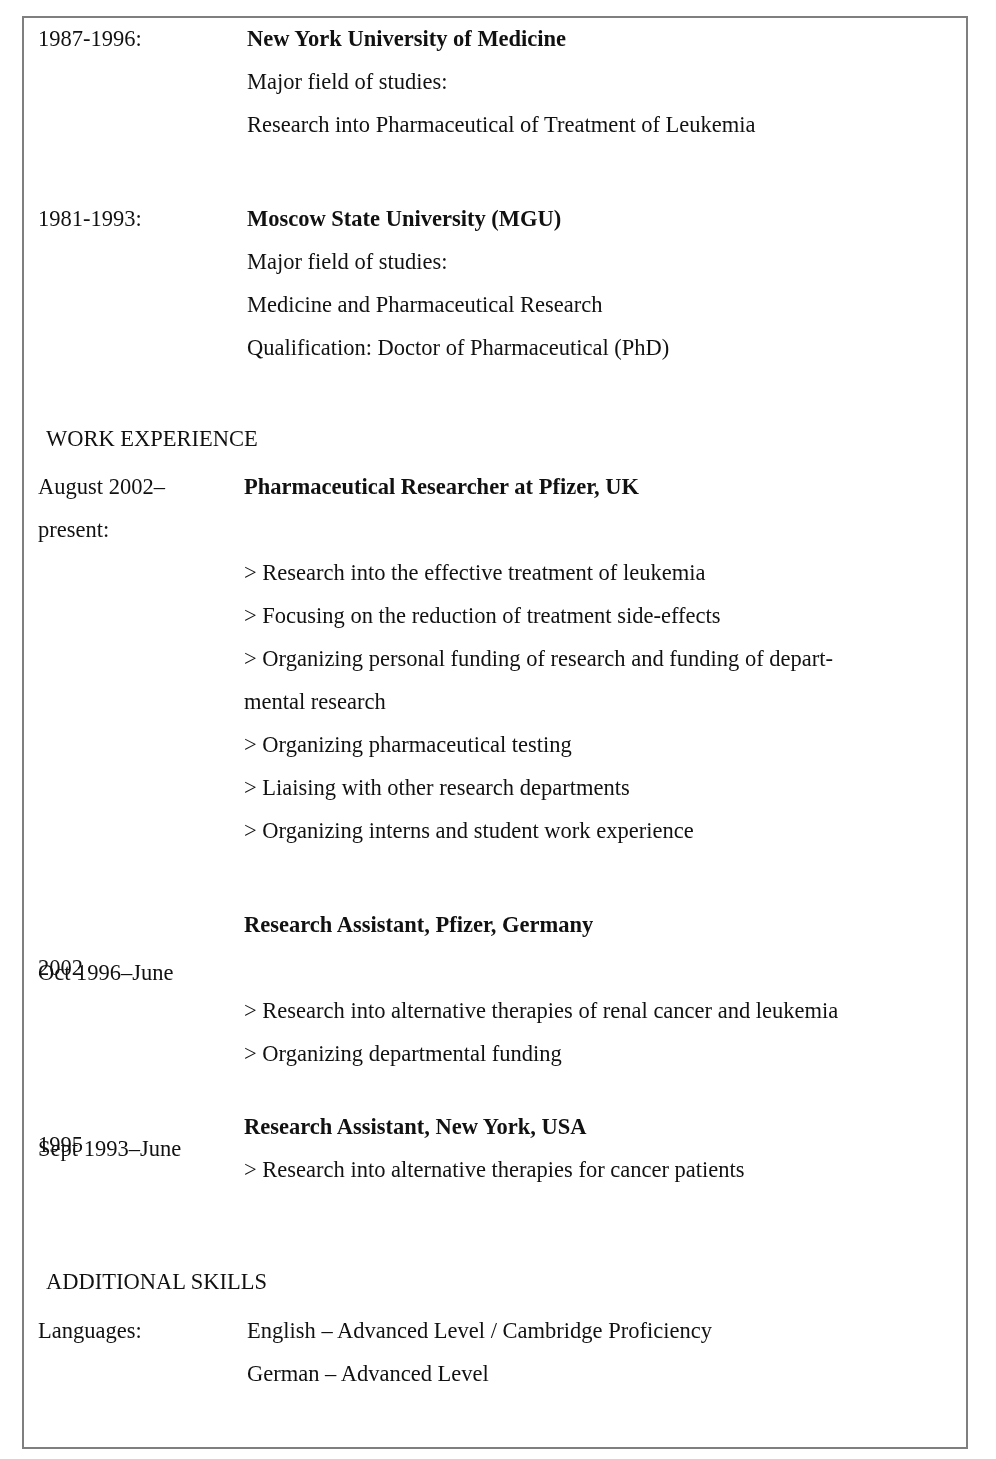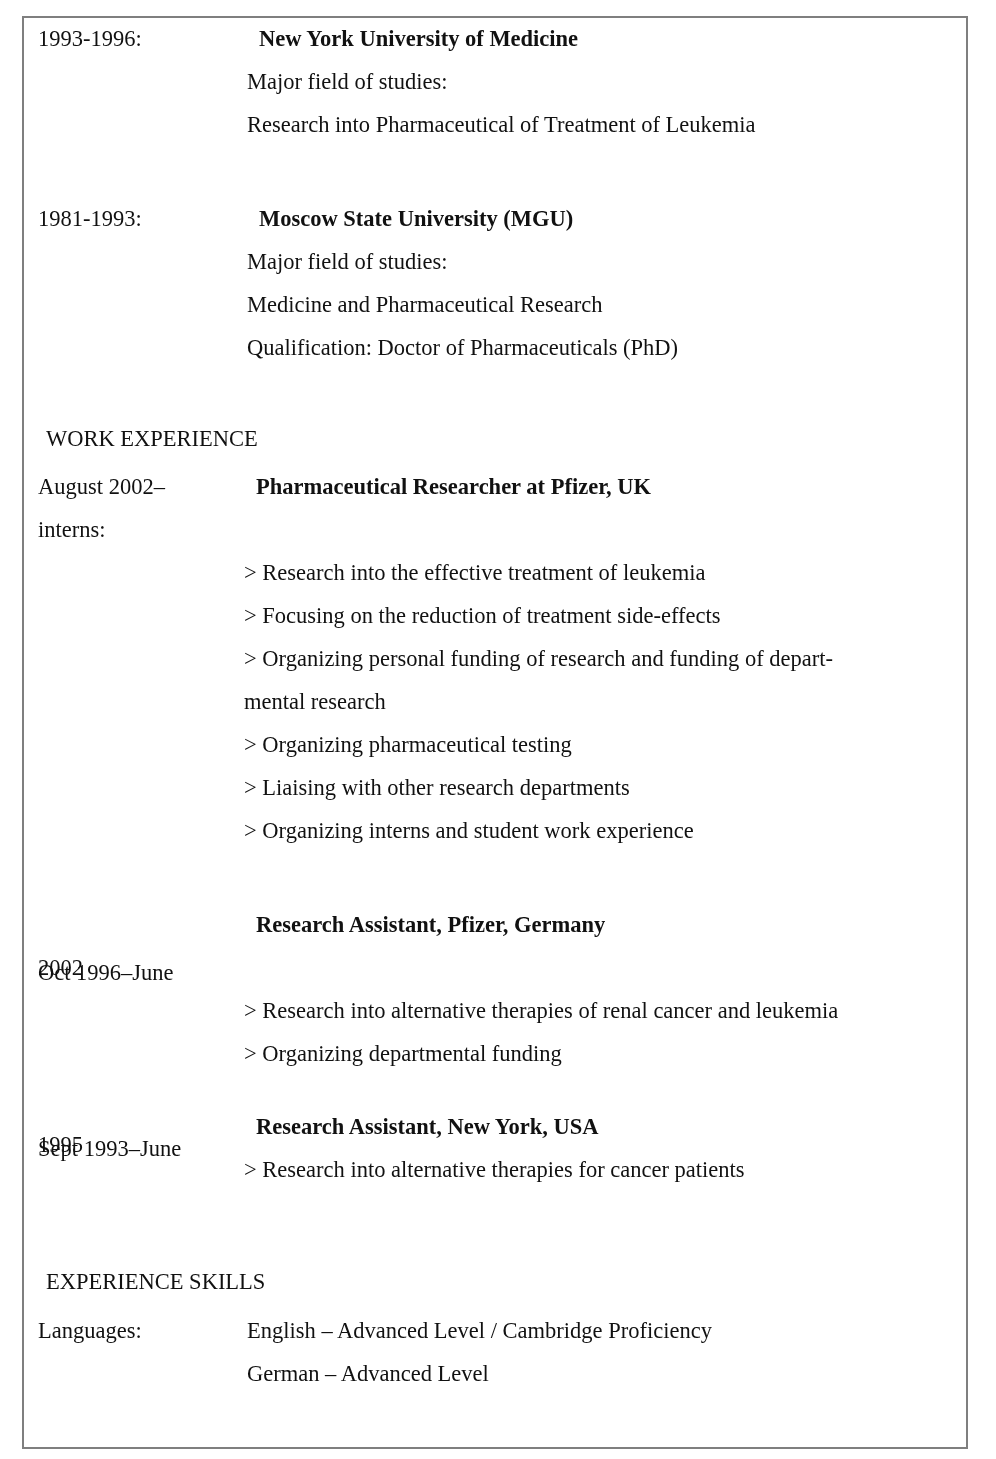--- a/index.html
+++ b/index.html
@@ -1,62 +1,62 @@
 <!DOCTYPE html>
 <html><head>
   <meta charset="utf-8">
   <style>
     html, body { margin: 0; padding: 0; background: #ffffff; }
     body { width: 996px; height: 1459px; position: relative; overflow: hidden;
            font-family: "Liberation Serif", "DejaVu Serif", serif; color: #111; }
     .frame { position: absolute; left: 22px; top: 16px; width: 942px; height: 1429px;
              border: 2px solid #7f7f7f; box-sizing: content-box; }
     .t { position: absolute; font-size: 22.5px; line-height: 1; white-space: nowrap; }
-    .b { font-weight: bold; margin-left: 12px; }
+    .b { font-weight: bold; }
     .lbl { left: 38px; }
     .val { left: 247px; }
     .val2 { left: 244px; }
     .hdr { left: 46px; font-weight: normal; }
   </style>
 </head>
 <body>
 
 <div class="frame"></div>
 
-<div class="t lbl" style="top:28px">1993-1996:</div>
+<div class="t lbl" style="top:28px">1987-1996:</div>
 <div class="t val b" style="top:28px">New York University of Medicine</div>
 <div class="t val" style="top:71px">Major field of studies:</div>
 <div class="t val" style="top:114px">Research into Pharmaceutical of Treatment of Leukemia</div>
 
 <div class="t lbl" style="top:208px">1981-1993:</div>
 <div class="t val b" style="top:208px">Moscow State University (MGU)</div>
 <div class="t val" style="top:251px">Major field of studies:</div>
 <div class="t val" style="top:294px">Medicine and Pharmaceutical Research</div>
-<div class="t val" style="top:337px">Qualification: Doctor of Pharmaceuticals (PhD)</div>
+<div class="t val" style="top:337px">Qualification: Doctor of Pharmaceutical (PhD)</div>
 
 <div class="t hdr" style="top:428px">WORK EXPERIENCE</div>
 
 <div class="t lbl" style="top:476px">August 2002–</div>
-<div class="t lbl" style="top:519px">interns:</div>
+<div class="t lbl" style="top:519px">present:</div>
 <div class="t val2 b" style="top:476px">Pharmaceutical Researcher at Pfizer, UK</div>
 <div class="t val2" style="top:562px">&gt; Research into the effective treatment of leukemia</div>
 <div class="t val2" style="top:605px">&gt; Focusing on the reduction of treatment side-effects</div>
 <div class="t val2" style="top:648px">&gt; Organizing personal funding of research and funding of depart-</div>
 <div class="t val2" style="top:691px">mental research</div>
 <div class="t val2" style="top:734px">&gt; Organizing pharmaceutical testing</div>
 <div class="t val2" style="top:777px">&gt; Liaising with other research departments</div>
 <div class="t val2" style="top:820px">&gt; Organizing interns and student work experience</div>
 
 <div class="t lbl" style="top:962px">Oct 1996–June</div>
 <div class="t lbl" style="top:957px">2002</div>
 <div class="t val2 b" style="top:914px">Research Assistant, Pfizer, Germany</div>
 <div class="t val2" style="top:1000px">&gt; Research into alternative therapies of renal cancer and leukemia</div>
 <div class="t val2" style="top:1043px">&gt; Organizing departmental funding</div>
 
 <div class="t val2 b" style="top:1116px">Research Assistant, New York, USA</div>
 <div class="t lbl" style="top:1138px">Sept 1993–June</div>
 <div class="t val2" style="top:1159px">&gt; Research into alternative therapies for cancer patients</div>
 <div class="t lbl" style="top:1134px">1995</div>
 
-<div class="t hdr" style="top:1271px">EXPERIENCE SKILLS</div>
+<div class="t hdr" style="top:1271px">ADDITIONAL SKILLS</div>
 <div class="t lbl" style="top:1320px">Languages:</div>
 <div class="t val" style="top:1320px">English – Advanced Level / Cambridge Proficiency</div>
 <div class="t val" style="top:1363px">German – Advanced Level</div>
 
 </body></html>

